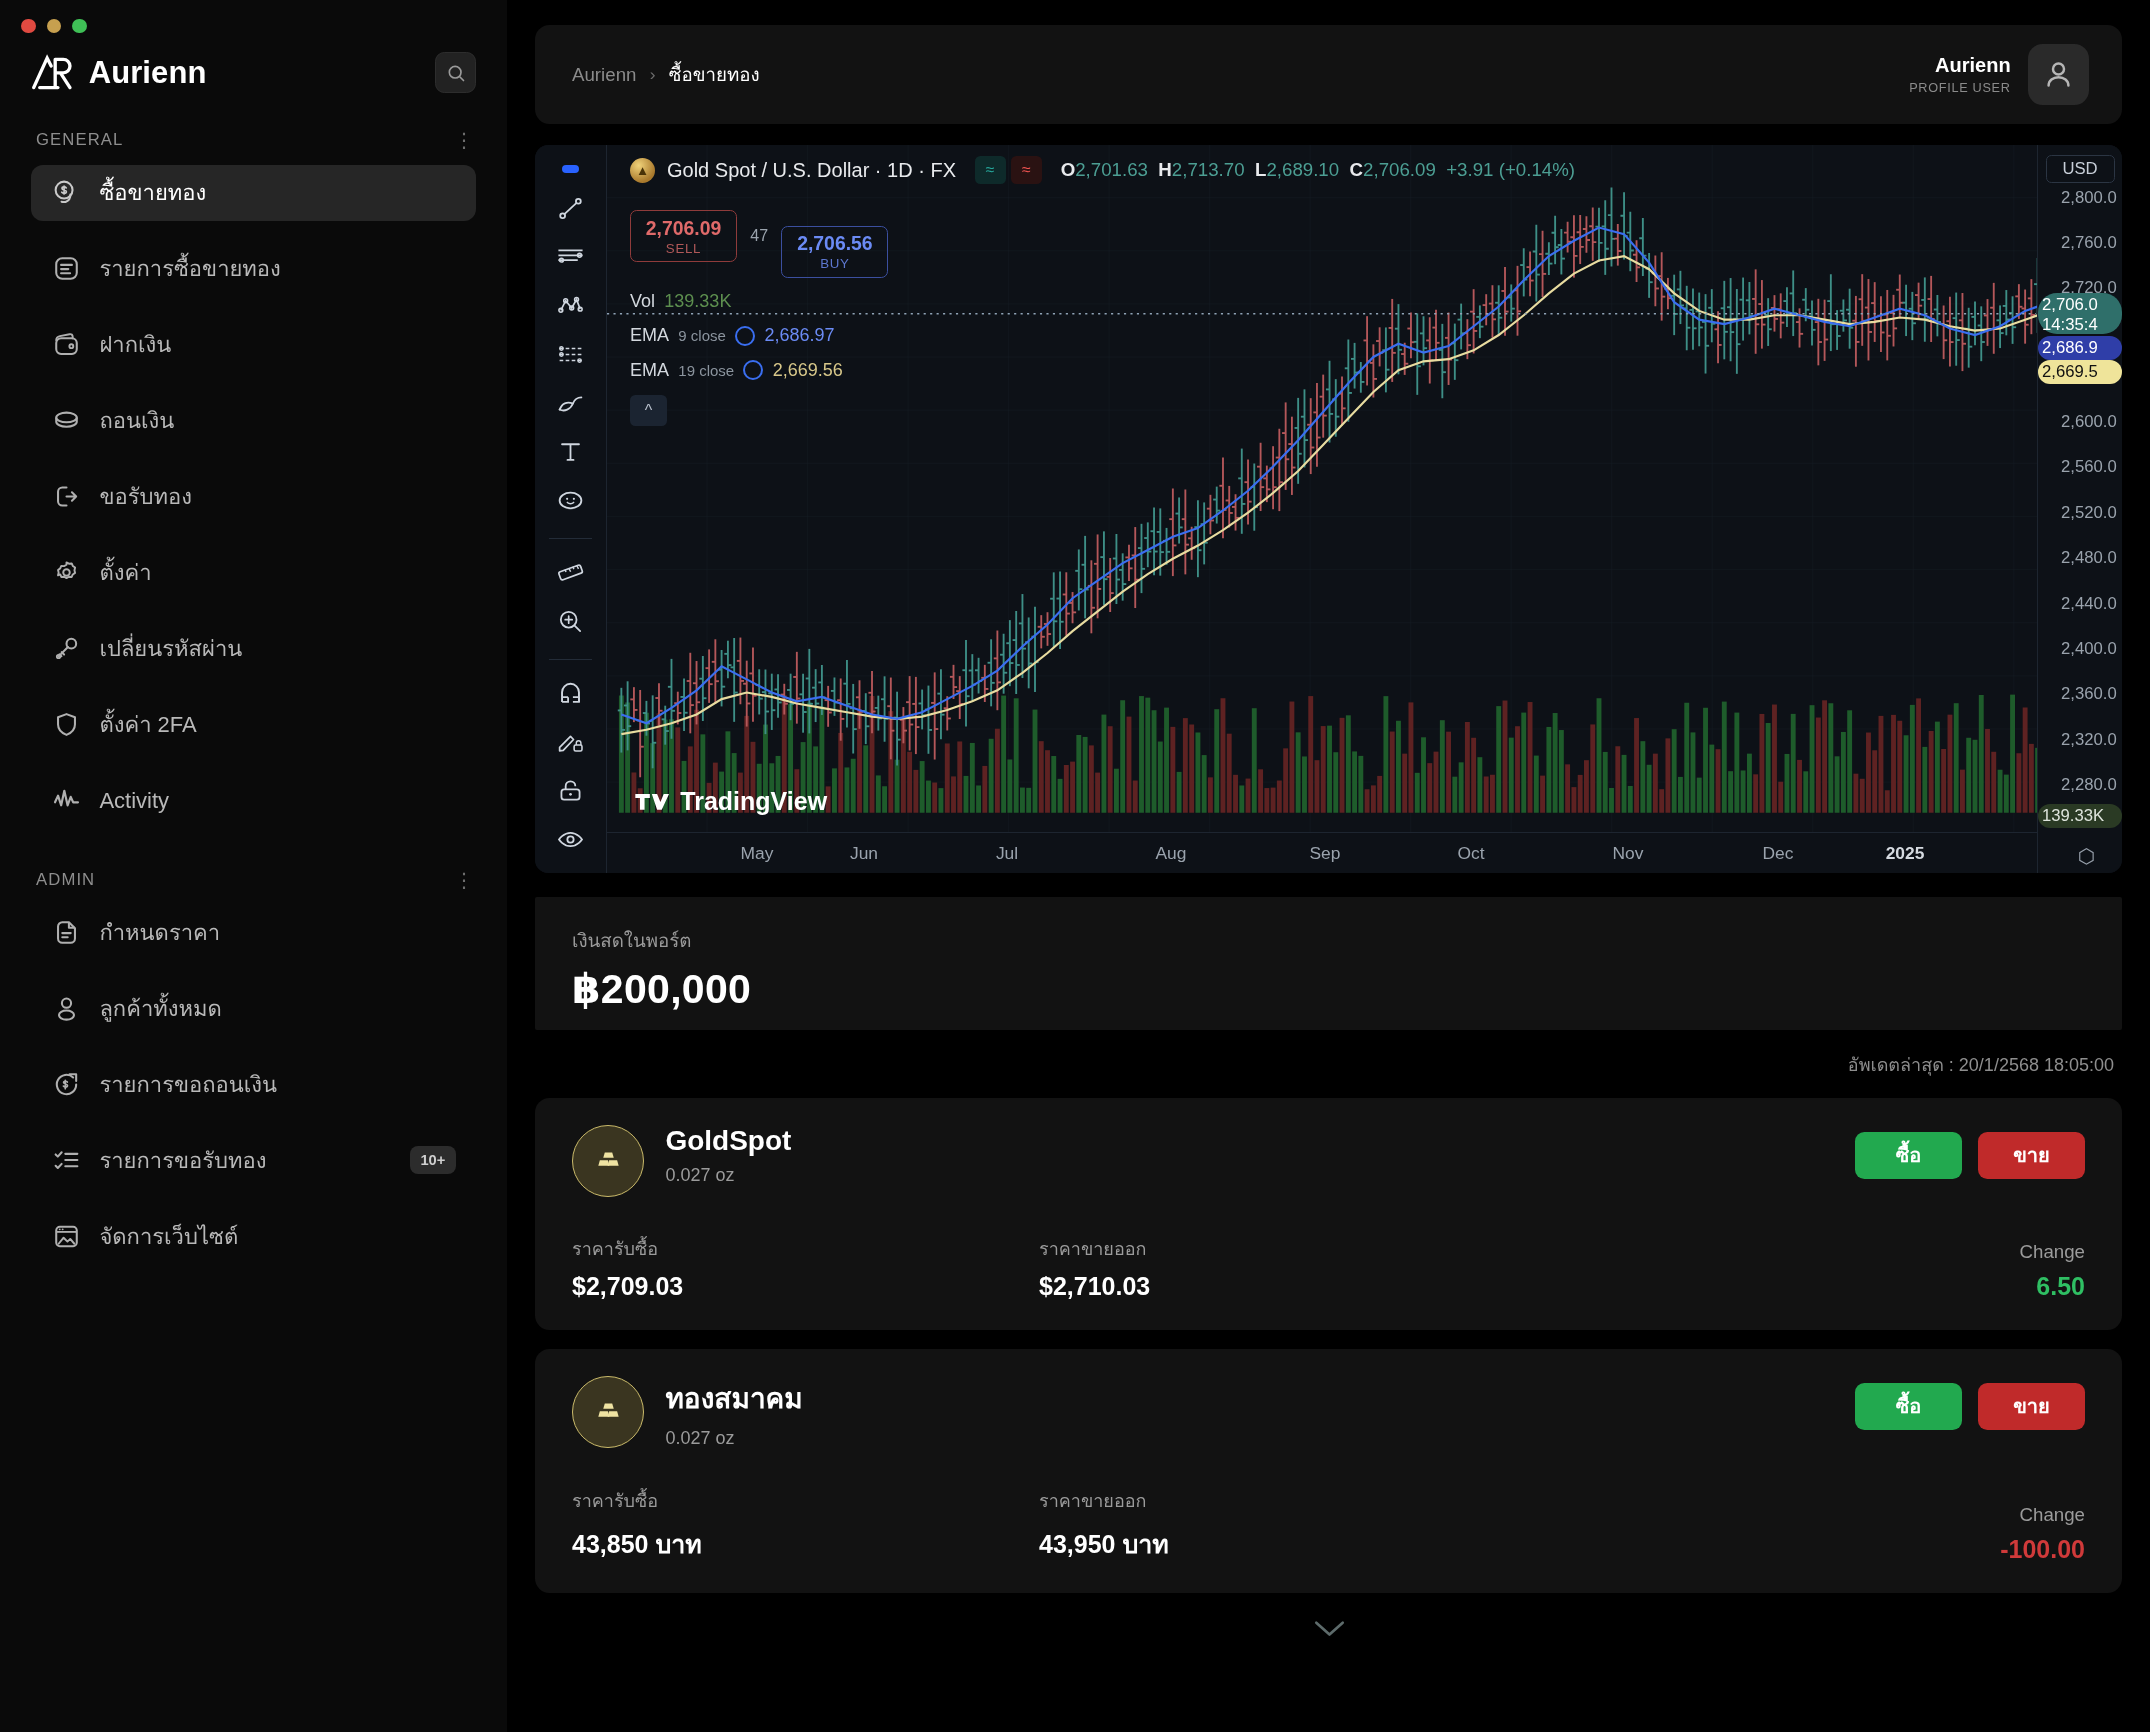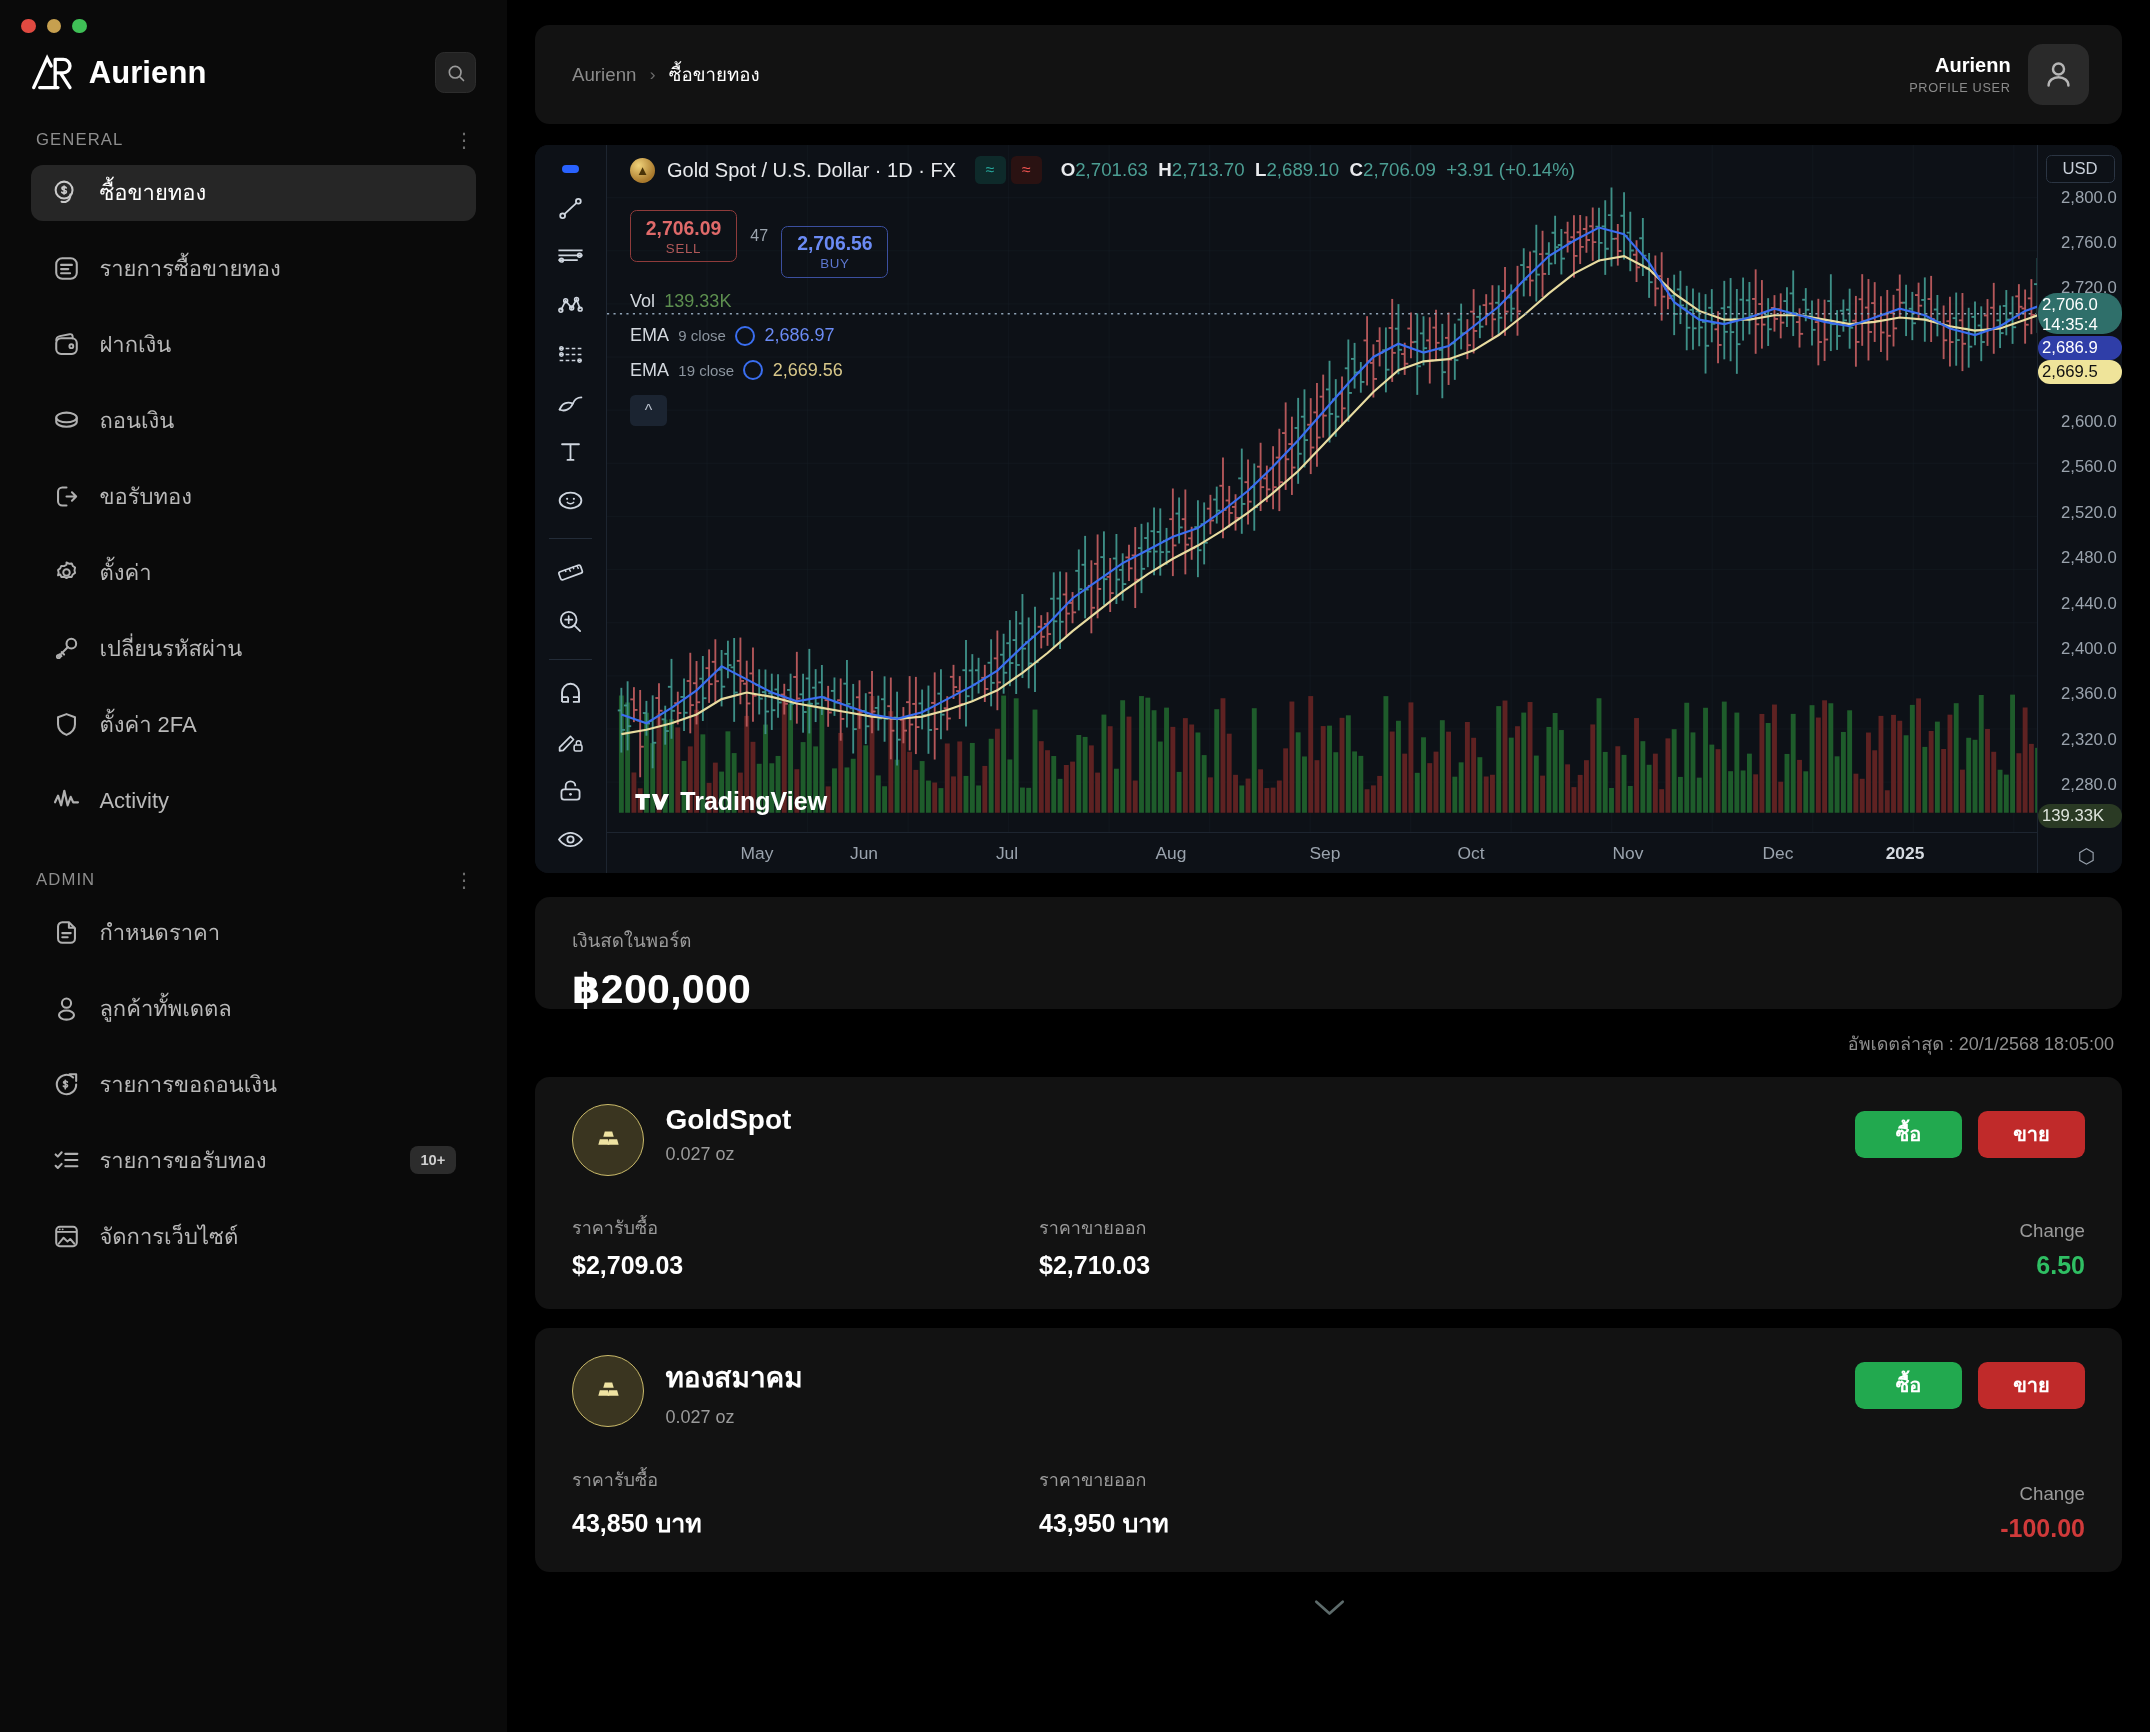--- a/index.html
+++ b/index.html
@@ -153,21 +153,21 @@
   .ta-lbl { position:absolute; top:9.3px; color:#9aa3ad; font-size:17.4px; transform:translateX(-50%);}
   .ta-lbl.y { color:#d5dae0; font-weight:600;}
 
   .tv-logo { position:absolute; left:27px; bottom:57px; z-index:6; display:flex; align-items:center; gap:9.3px;
     color:#fff; font-size:25px; font-weight:700; }
   .tv-mark { width:37px;height:24px; }
   .gear-b { position:absolute; right:27px; bottom:5.3px; z-index:7; color:#97a0ab; font-size:20px; }
 
   
   .balance {
-    margin: 24px 29px 0 28px; height: 112px; background:#121212; border-radius:15px;
+    margin: 24px 29px 0 28px; height: 133px; background:#121212; border-radius:2px;
     padding: 29px 37px;
   }
   .balance .lbl { color:#9b9b9b; font-size:18.7px; }
   .balance .val { color:#ffffff; font-size:41px; font-weight:700; margin-top:9.3px; letter-spacing:0.3px;}
   .updated { text-align:right; color:#8e8e8e; font-size:18px; margin: 20px 37px 0 0; }
 
   
   .asset {
     margin: 18.7px 29px 0 28px; background:#121212; border-radius:14.7px;
     padding: 27px 37px 29px 37px; position:relative;
@@ -349,21 +349,21 @@
         <span class="nav-label">กำหนดราคา</span>
       </div>
 
       <div class="nav-item">
         <span class="ic">
           <svg viewBox="0 0 24 24" fill="none">
               <circle cx="12" cy="7.6" r="3.8" stroke="#b0b0b0" stroke-width="1.7"></circle>
               <ellipse cx="12" cy="17.4" rx="6.2" ry="3.8" stroke="#b0b0b0" stroke-width="1.7"></ellipse>
             </svg>
         </span>
-        <span class="nav-label">ลูกค้าทั้พเดตล</span>
+        <span class="nav-label">ลูกค้าทั้งหมด</span>
       </div>
 
       <div class="nav-item">
         <span class="ic">
           <svg viewBox="0 0 24 24" fill="none">
               <path d="M17.5 6.2A8 8 0 1 0 20 12" stroke="#b0b0b0" stroke-width="1.7" stroke-linecap="round"></path>
               <path d="M14.5 3.5H20V9" stroke="#b0b0b0" stroke-width="1.7" stroke-linecap="round" stroke-linejoin="round"></path>
               <path d="M11 8.5v7M12.7 10c-.4-.5-1-.7-1.6-.7-.8 0-1.5.4-1.5 1.1 0 1.6 3.2.8 3.2 2.5 0 .7-.7 1.2-1.6 1.2-.7 0-1.4-.3-1.8-.8" stroke="#b0b0b0" stroke-width="1.4" stroke-linecap="round"></path>
             </svg>
         </span>

